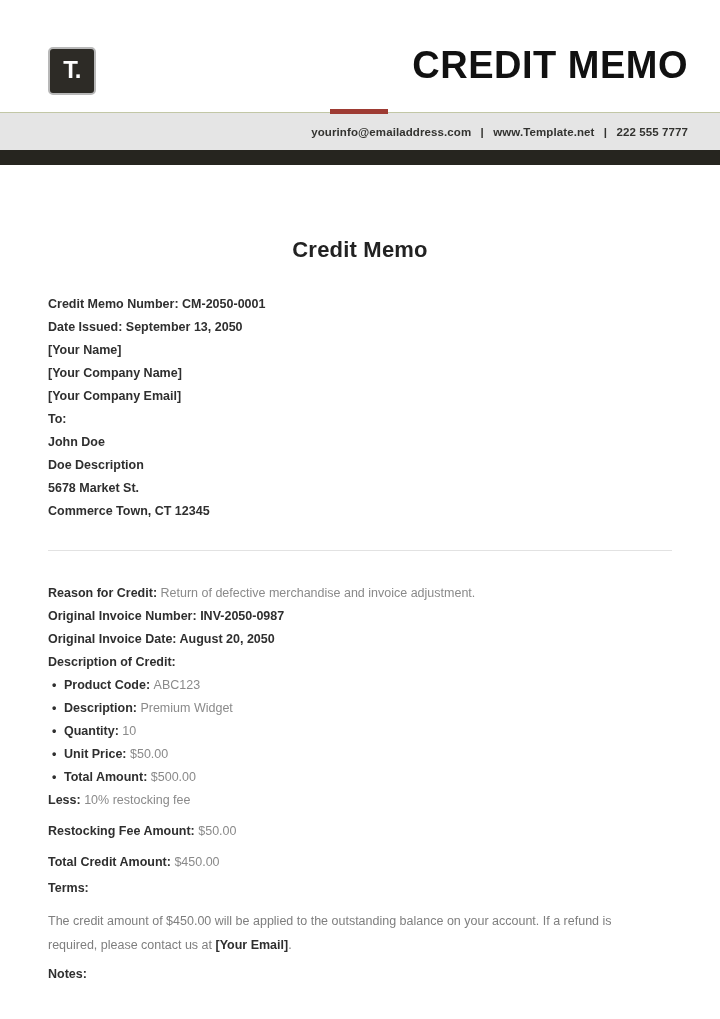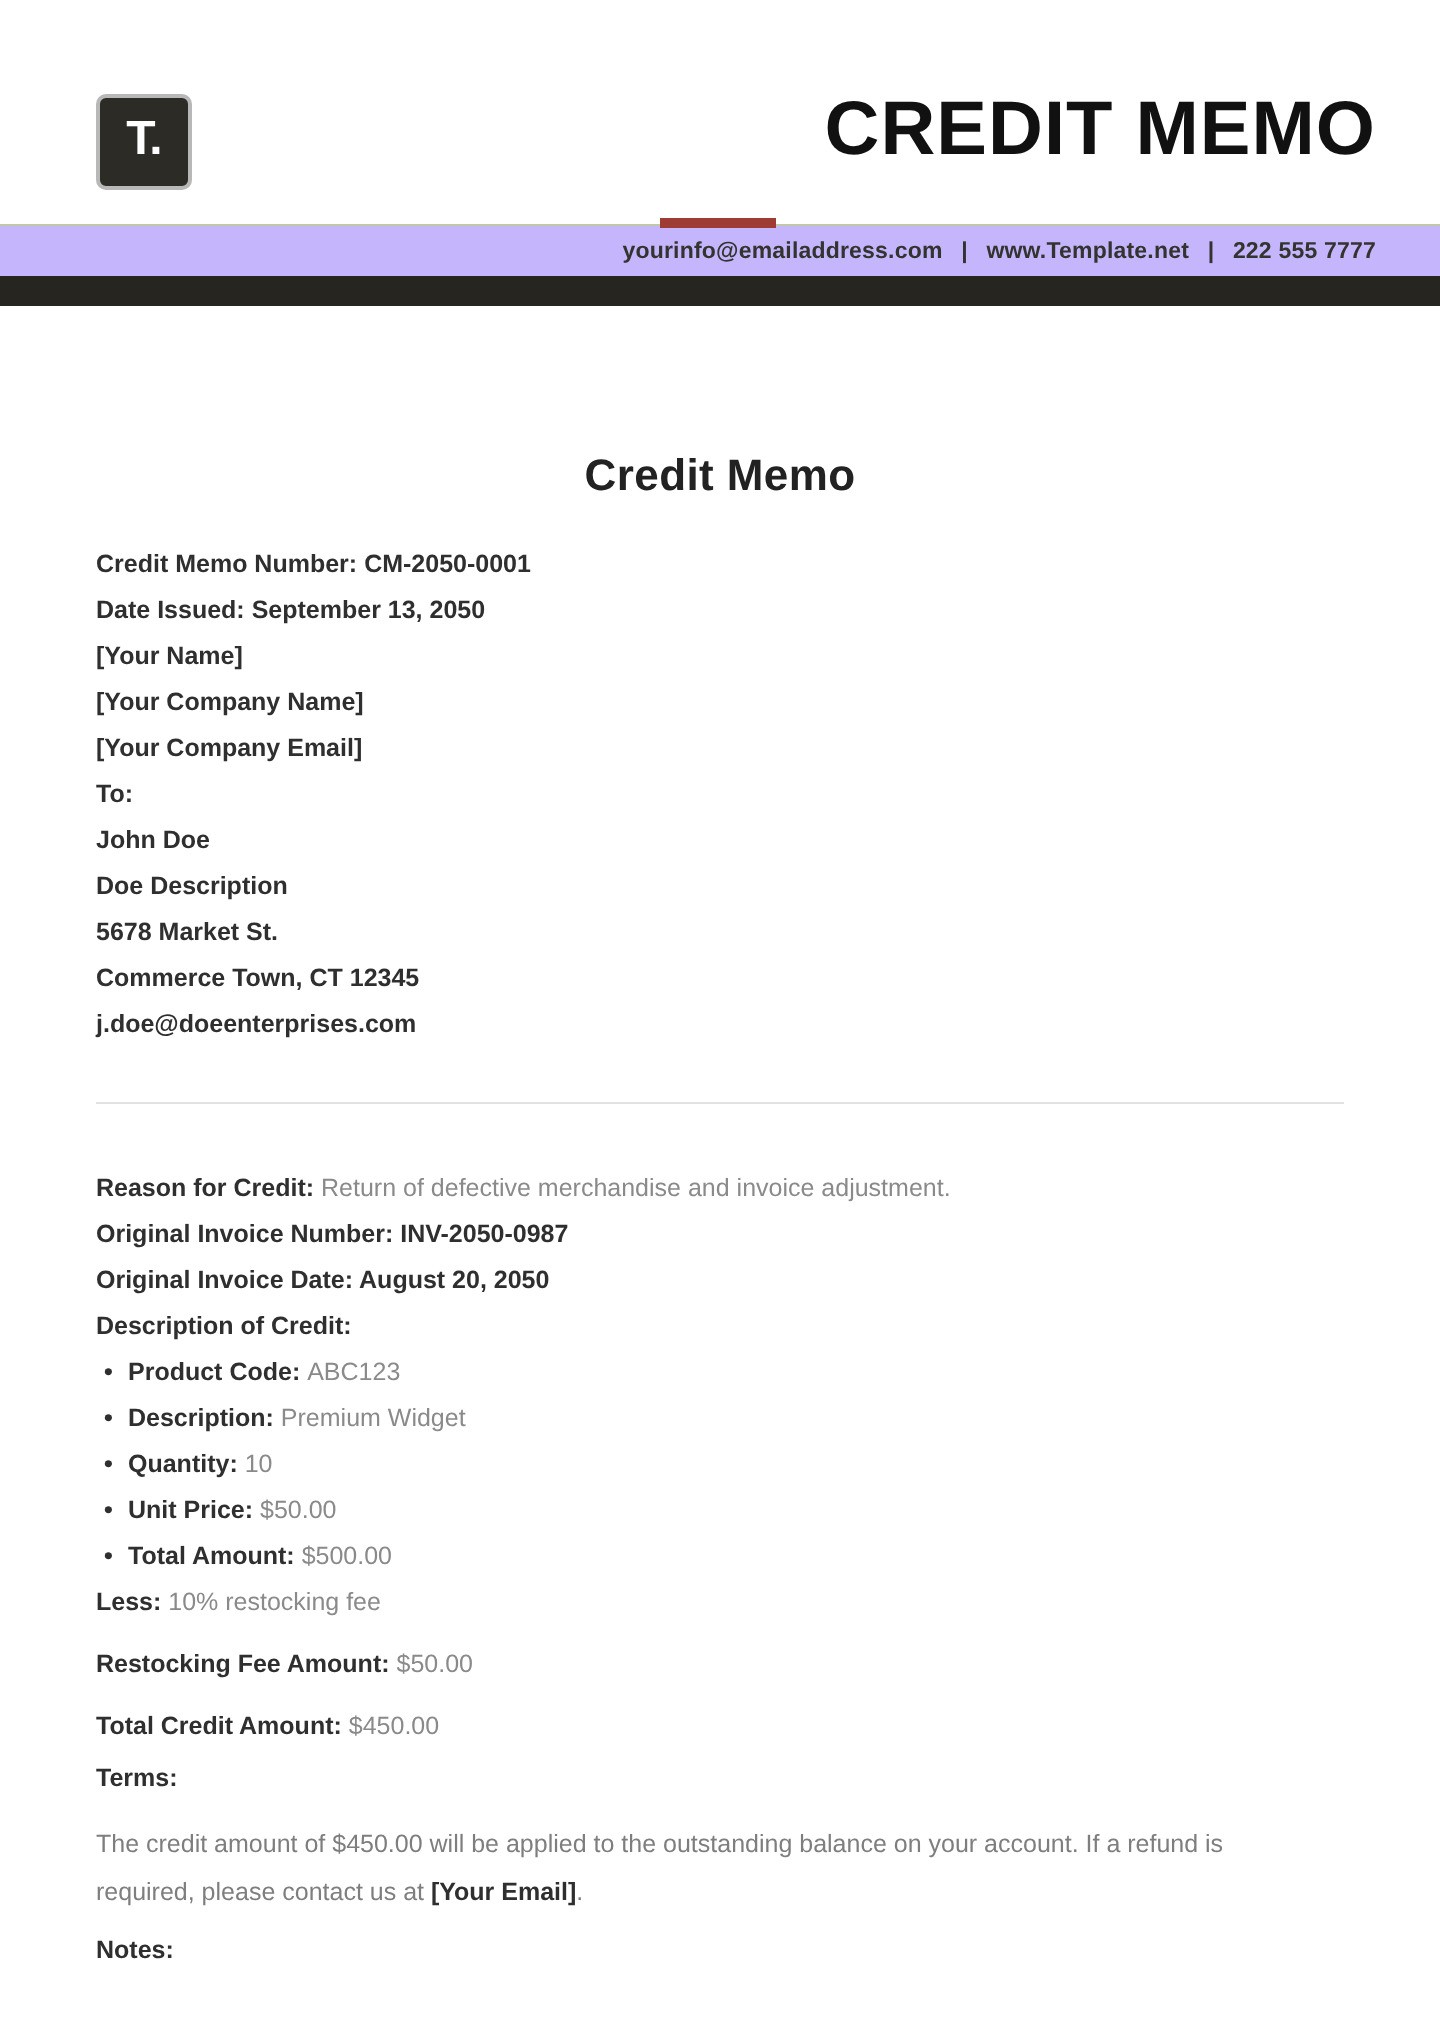--- a/index.html
+++ b/index.html
@@ -62,22 +62,22 @@
     position: absolute;
     left: 330px;
     top: -4px;
     width: 58px;
     height: 5px;
     background: #9e3b33;
     z-index: 3;
   }
   .green-band {
     position: relative;
-    height: 26px;
-    background: #c4b5fd;
+    height: 38px;
+    background: #e5e5e5;
     border-top: 1px solid #c2c7a6;
     display: flex;
     align-items: center;
     justify-content: flex-end;
     padding-right: 32px;
     box-sizing: border-box;
   }
   .contact-line {
     font-size: 11.5px;
     font-weight: bold;
@@ -100,21 +100,21 @@
     text-align: center;
     font-size: 22px;
     font-weight: bold;
     color: #222222;
     margin: 0;
     padding-top: 72px;
     letter-spacing: 0.2px;
   }
 
   .info-block {
-    margin-top: 20px;
+    margin-top: 30px;
   }
   .line {
     font-size: 12.5px;
     line-height: 23px;
     font-weight: bold;
     color: #2f2f2f;
     white-space: nowrap;
   }
   .val-light {
     font-weight: normal;
@@ -226,21 +226,20 @@
       <span class="val-bold">September 13, 2050</span>
     </div>
     <div class="line">[Your Name]</div>
     <div class="line">[Your Company Name]</div>
     <div class="line">[Your Company Email]</div>
     <div class="line">To:</div>
     <div class="line">John Doe</div>
     <div class="line">Doe Description</div>
     <div class="line">5678 Market St.</div>
     <div class="line">Commerce Town, CT 12345</div>
-    <div class="line">j.doe@doeenterprises.com</div>
   </div>
 
   <div class="divider"></div>
 
   <div class="section-two">
     <div class="line">
       <span>Reason for Credit:</span>
       <span class="val-light">Return of defective merchandise and invoice adjustment.</span>
     </div>
     <div class="line">

